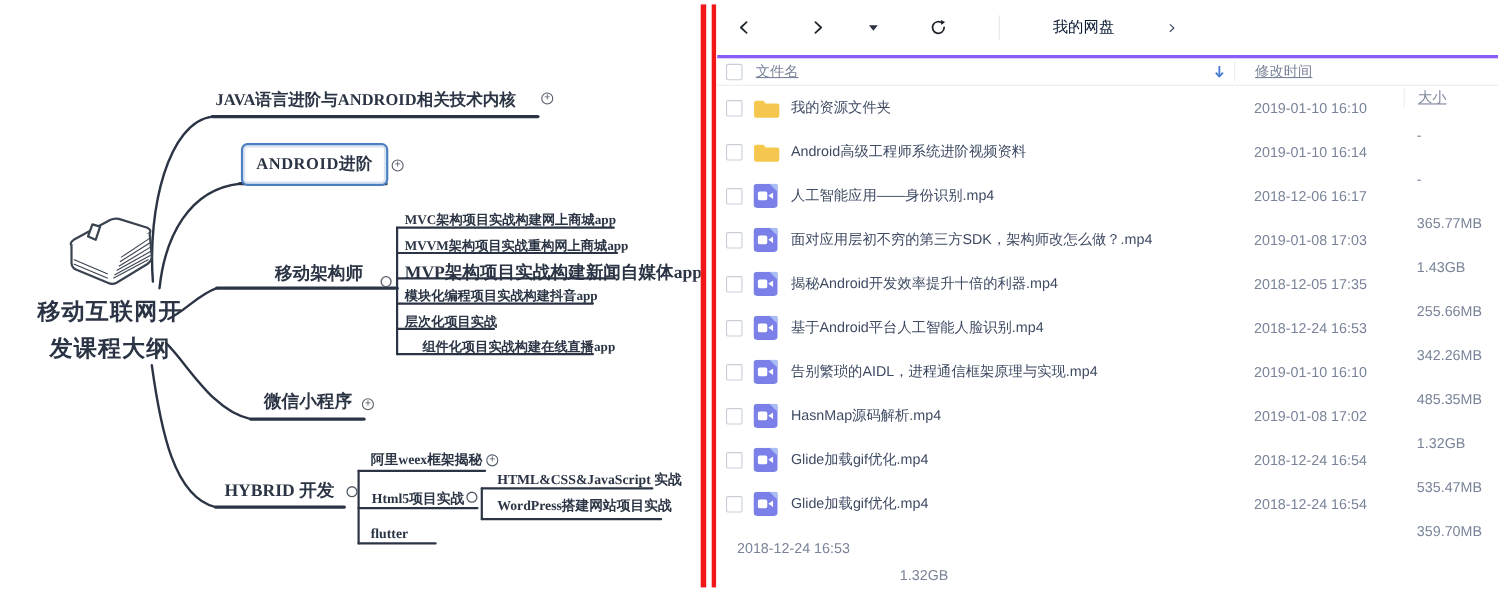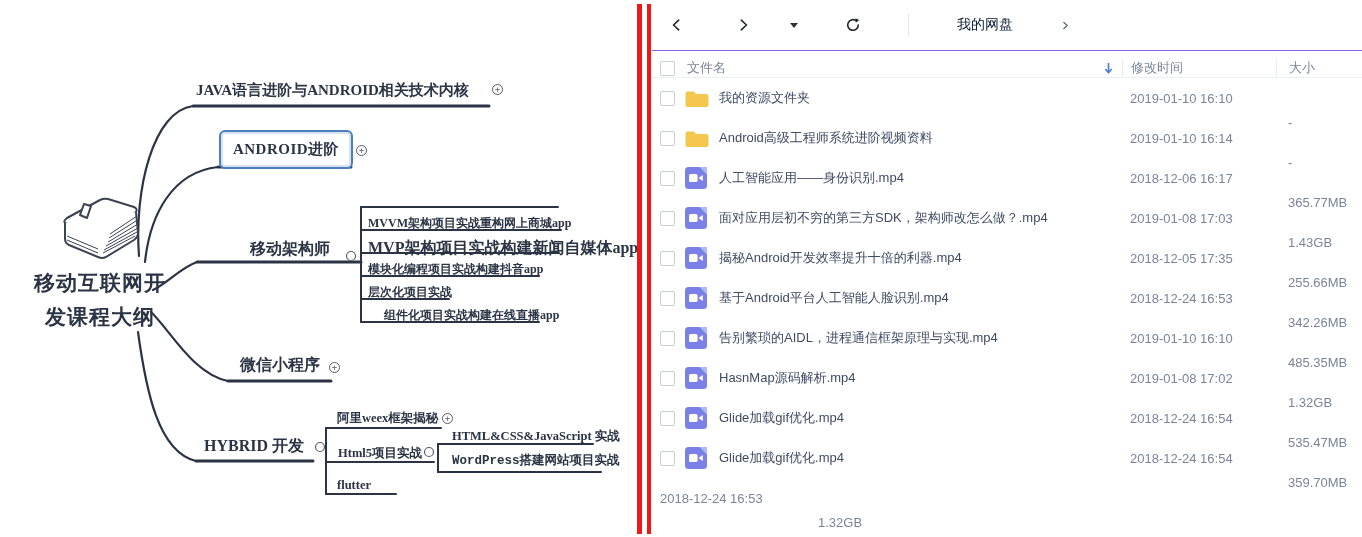--- a/index.html
+++ b/index.html
@@ -32,24 +32,24 @@
   .filepanel { position:absolute; left:652px; top:0; width:710px; height:537px; background:#fff;
                color:#3f4b63; font-size:13px; }
   .toolbar { height:50px; display:flex; align-items:center; padding-left:14px;gap:36px; }
   .tb-icon { display:flex; align-items:center; justify-content:center; width:22px; height:22px; cursor:pointer; }
   .caret-down { width:0; height:0; border-left:4px solid transparent; border-right:4px solid transparent;
                 border-top:5px solid #2b3240; margin:0 4px 0 0; }
   .tb-divider { width:1px; height:22px; background:#e3e6ea; margin:0 12px 0 8px; }
   .breadcrumb-name { font-size:14px; color:#0a1a33; cursor:pointer; }
   .breadcrumb-sep { margin-left:12px; display:flex; align-items:center; }
 
-  .listheader { height:28px; display:flex; align-items:flex-end; border-top:1px solid #8b5cf6;
-                border-bottom:1px solid #ebeef2; color:#7a8499; }
+  .listheader { height:28px; display:flex; align-items:center; border-top:3px solid #8b5cf6;
+                border-bottom:1px solid #ebeef2; color:#7a8499;text-decoration:underline; }
   .col-name { flex:1; display:flex; align-items:center; padding-left:8px; min-width:0; }
-  .col-mod  { width:154px; flex:none; display:flex; align-items:center; padding-left:8px; }
+  .col-mod  { width:154px; flex:none; display:flex; align-items:center; padding-left:18px; }
   .col-size { width:86px;  flex:none; display:flex; align-items:center; padding-left:12px;margin-top:48px; }
   .listheader .col-mod, .listheader .col-size { border-left:1px solid #e9edf0; }
   .hdr-spacer { flex:1; }
   .checkbox { width:15px; height:15px; border:1px solid #c8cdd6; border-radius:2px; background:#fff;
               flex:none; cursor:pointer; }
   .rows { }
   .row { height:40px; display:flex; align-items:center; cursor:pointer; }
   .row .checkbox { margin-right:10px; }
   .file-icon { width:24px; height:22px; flex:none; margin-right:10px; display:flex; align-items:center; }
   .file-name { color:#3f4b63; white-space:nowrap; overflow:hidden; text-overflow:ellipsis; }
@@ -127,36 +127,37 @@
   </div>
 
   <div class="mm-label" style="left:196px; top:81px; font-size:15px;">JAVA语言进阶与ANDROID相关技术内核</div>
 
   <div class="mm-box">
     <span>ANDROID进阶</span>
   </div>
 
   <div class="mm-label" style="left:250px; top:239px; font-size:16px;">移动架构师</div>
 
+  <div class="mm-label" style="left:368px; top:192px; font-size:12px;">MVC架构项目实战构建网上商城app</div>
   <div class="mm-label" style="left:368px; top:215px; font-size:12px;">MVVM架构项目实战重构网上商城app</div>
   <div class="mm-label" style="left:368px; top:238px; font-size:16px;text-align:center;">MVP架构项目实战构建新闻自媒体app</div>
   <div class="mm-label" style="left:368px; top:261px; font-size:12px;">模块化编程项目实战构建抖音app</div>
   <div class="mm-label" style="left:368px; top:284px; font-size:12px;">层次化项目实战</div>
   <div class="mm-label" style="left:384px; top:307px; font-size:12px;">组件化项目实战构建在线直播app</div>
 
   <div class="mm-label" style="left:240px; top:355px; font-size:16px;">微信小程序</div>
 
   <div class="mm-label" style="left:204px; top:436px; font-size:16px;">HYBRID 开发</div>
 
   <div class="mm-label" style="left:337px; top:410px; font-size:12.5px;">阿里weex框架揭秘</div>
   <div class="mm-label" style="left:338px; top:445px; font-size:12.5px;">Html5项目实战</div>
   <div class="mm-label" style="left:337px; top:478px; font-size:12.5px;">flutter</div>
 
   <div class="mm-label" style="left:452px; top:428px; font-size:12.5px;">HTML&amp;CSS&amp;JavaScript 实战</div>
-  <div class="mm-label" style="left:452px; top:452px; font-size:12.5px;font-family:Liberation Mono, monospace;">WordPress搭建网站项目实战</div>
+  <div class="mm-label" style="left:452px; top:452px; font-size:12.5px;">WordPress搭建网站项目实战</div>
 
   <span class="mm-expand plus" style="left:492px; top:84px;"></span>
   <span class="mm-expand plus" style="left:356px; top:145px;"></span>
   <span class="mm-expand plus" style="left:329px; top:362px;"></span>
   <span class="mm-expand plus" style="left:442px; top:413px;"></span>
 </div>
 
 <div class="red-divider"></div>
 
 <div class="filepanel">

